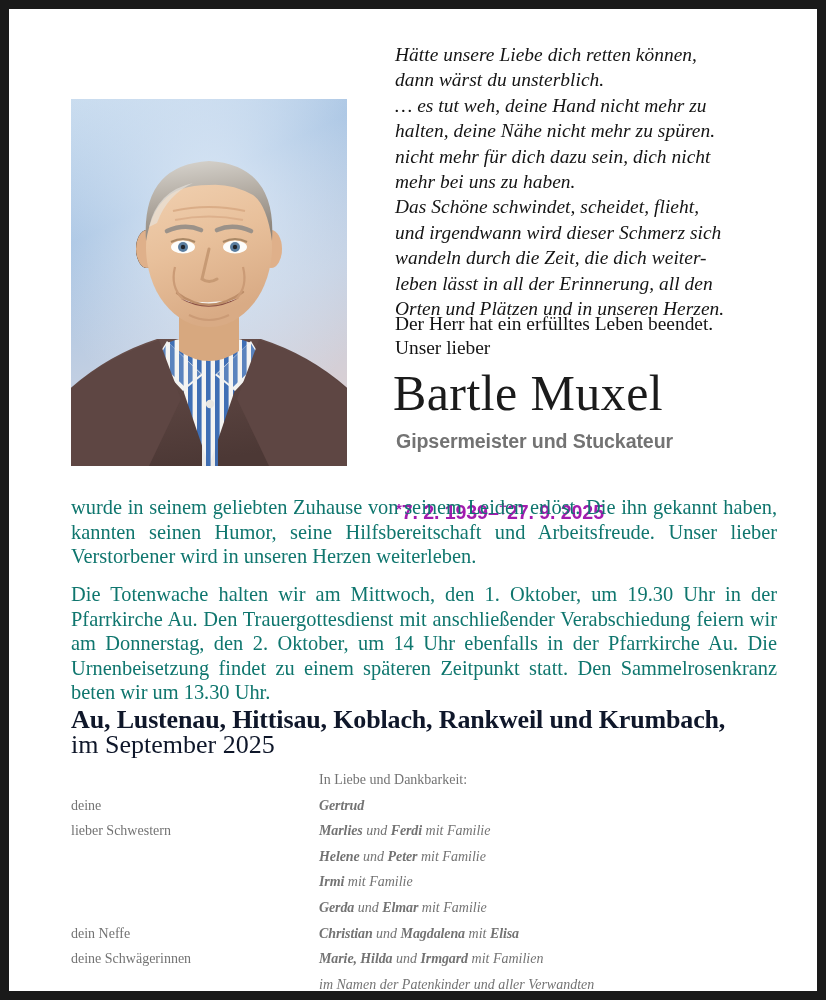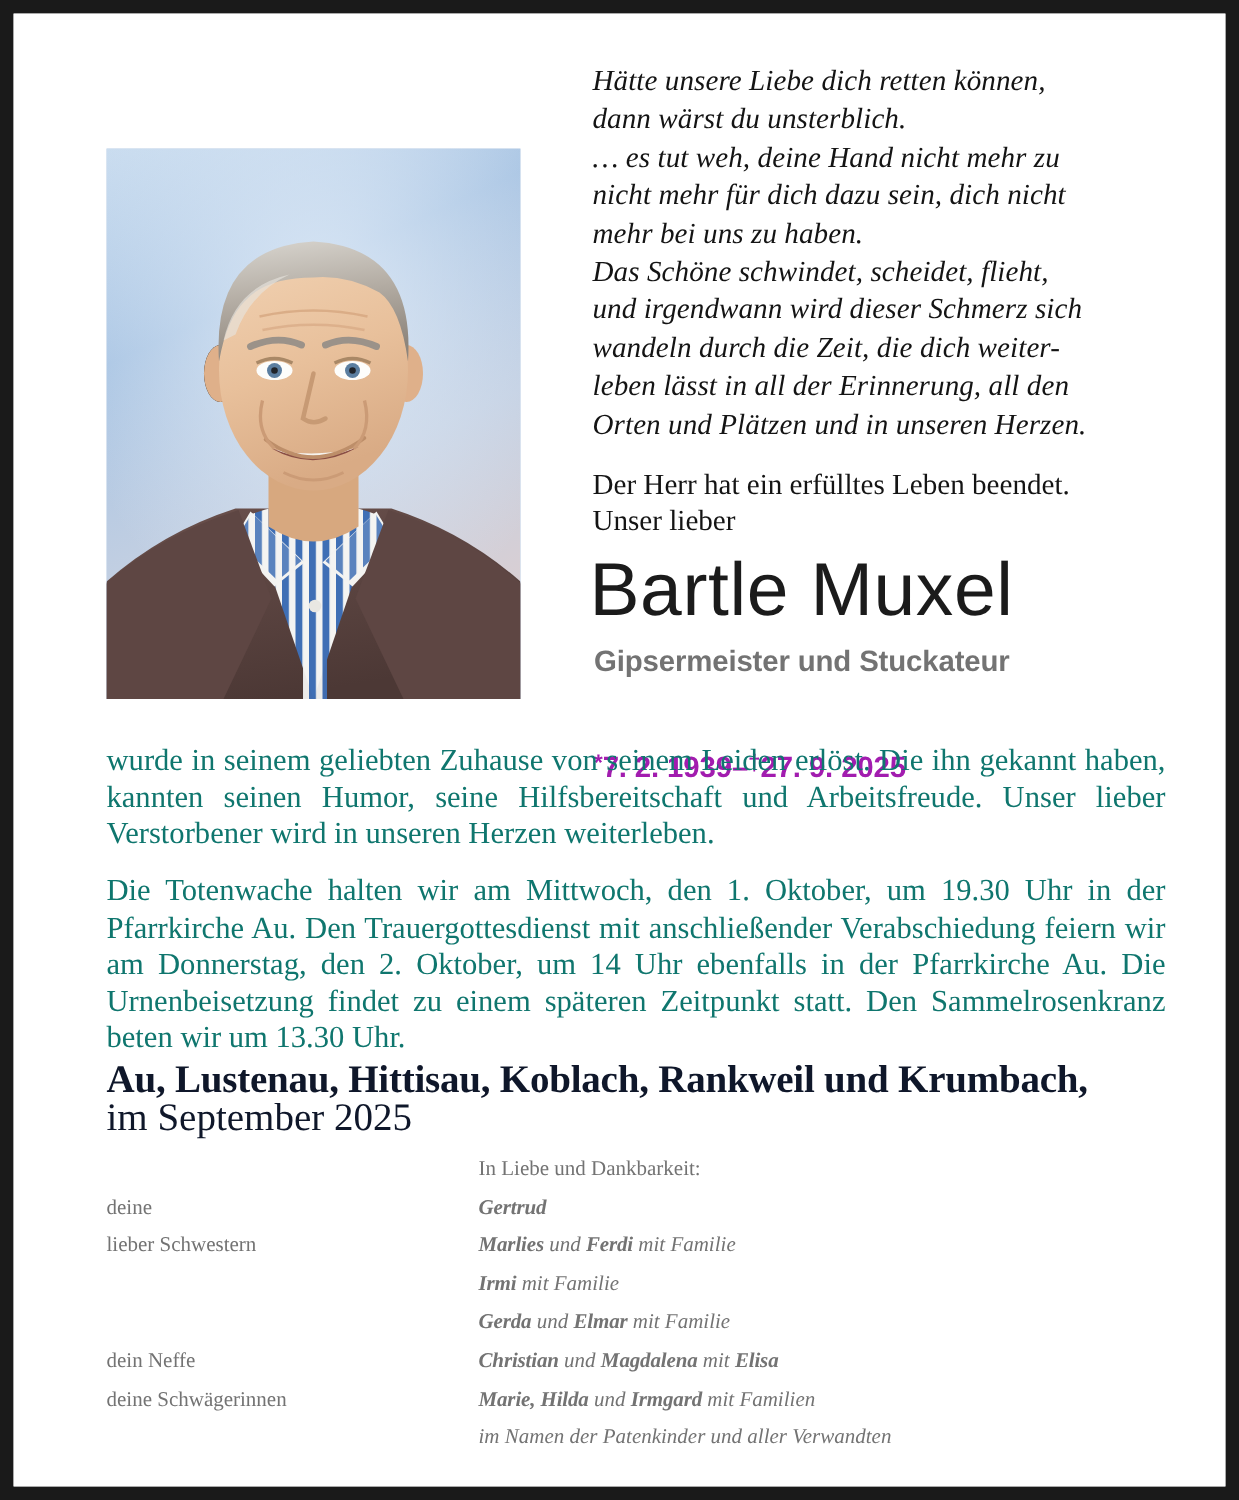--- a/index.html
+++ b/index.html
@@ -69,21 +69,21 @@
     width: 400px;
     font-size: 19.4px;
     line-height: 24px;
     color: #141414;
   }
 
   .name {
     position: absolute;
     left: 384px;
     top: 356px;
-    font-family: Liberation Sans, sans-serif;
+    font-family: Liberation Serif, serif;
     font-weight: 400;
     font-size: 50px;
     line-height: 56px;
     letter-spacing: .4px;
     color: #1b1b1b;
   }
 
   .profession {
     position: absolute;
     left: 387px;
@@ -264,20 +264,21 @@
 
           <path d="M102 112 Q138 104 174 112" stroke="#d4a47e" stroke-width="1.8" fill="none" opacity="0.75"></path>
           <path d="M104 121 Q138 114 172 121" stroke="#d4a47e" stroke-width="1.8" fill="none" opacity="0.6"></path>
         </svg>
       </div>
 
       <div class="poem">
         <p class="stanza">Hätte unsere Liebe dich retten können,</p>
         <p class="stanza">dann wärst du unsterblich.</p>
         <p class="stanza">… es tut weh, deine Hand nicht mehr zu</p>
+        <p class="stanza">halten, deine Nähe nicht mehr zu spüren.</p>
         <p class="stanza">nicht mehr für dich dazu sein, dich nicht</p>
         <p class="stanza">mehr bei uns zu haben.</p>
         <p class="stanza">Das Schöne schwindet, scheidet, flieht,</p>
         <p class="stanza">und irgendwann wird dieser Schmerz sich</p>
         <p class="stanza">wandeln durch die Zeit, die dich weiter-</p>
         <p class="stanza">leben lässt in all der Erinnerung, all den</p>
         <p class="stanza">Orten und Plätzen und in unseren Herzen.</p>
       </div>
 
       <div class="lead">
@@ -307,20 +308,24 @@
           <div class="frow">
             <div class="frel">deine</div>
             <div class="fnames"><b>Gertrud</b></div>
           </div>
           <div class="frow">
             <div class="frel">lieber Schwestern</div>
             <div class="fnames"><b>Marlies</b><span> und </span><b>Ferdi</b><span> mit Familie</span></div>
           </div>
           <div class="frow">
             <div class="frel"></div>
+            <div class="fnames"><b>Helene</b><span> und </span><b>Peter</b><span> mit Familie</span></div>
+          </div>
+          <div class="frow">
+            <div class="frel"></div>
             <div class="fnames"><b>Irmi</b><span> mit Familie</span></div>
           </div>
           <div class="frow">
             <div class="frel"></div>
             <div class="fnames"><b>Gerda</b><span> und </span><b>Elmar</b><span> mit Familie</span></div>
           </div>
           <div class="frow">
             <div class="frel">dein Neffe</div>
             <div class="fnames"><b>Christian</b><span> und </span><b>Magdalena</b><span> mit </span><b>Elisa</b></div>
           </div>

